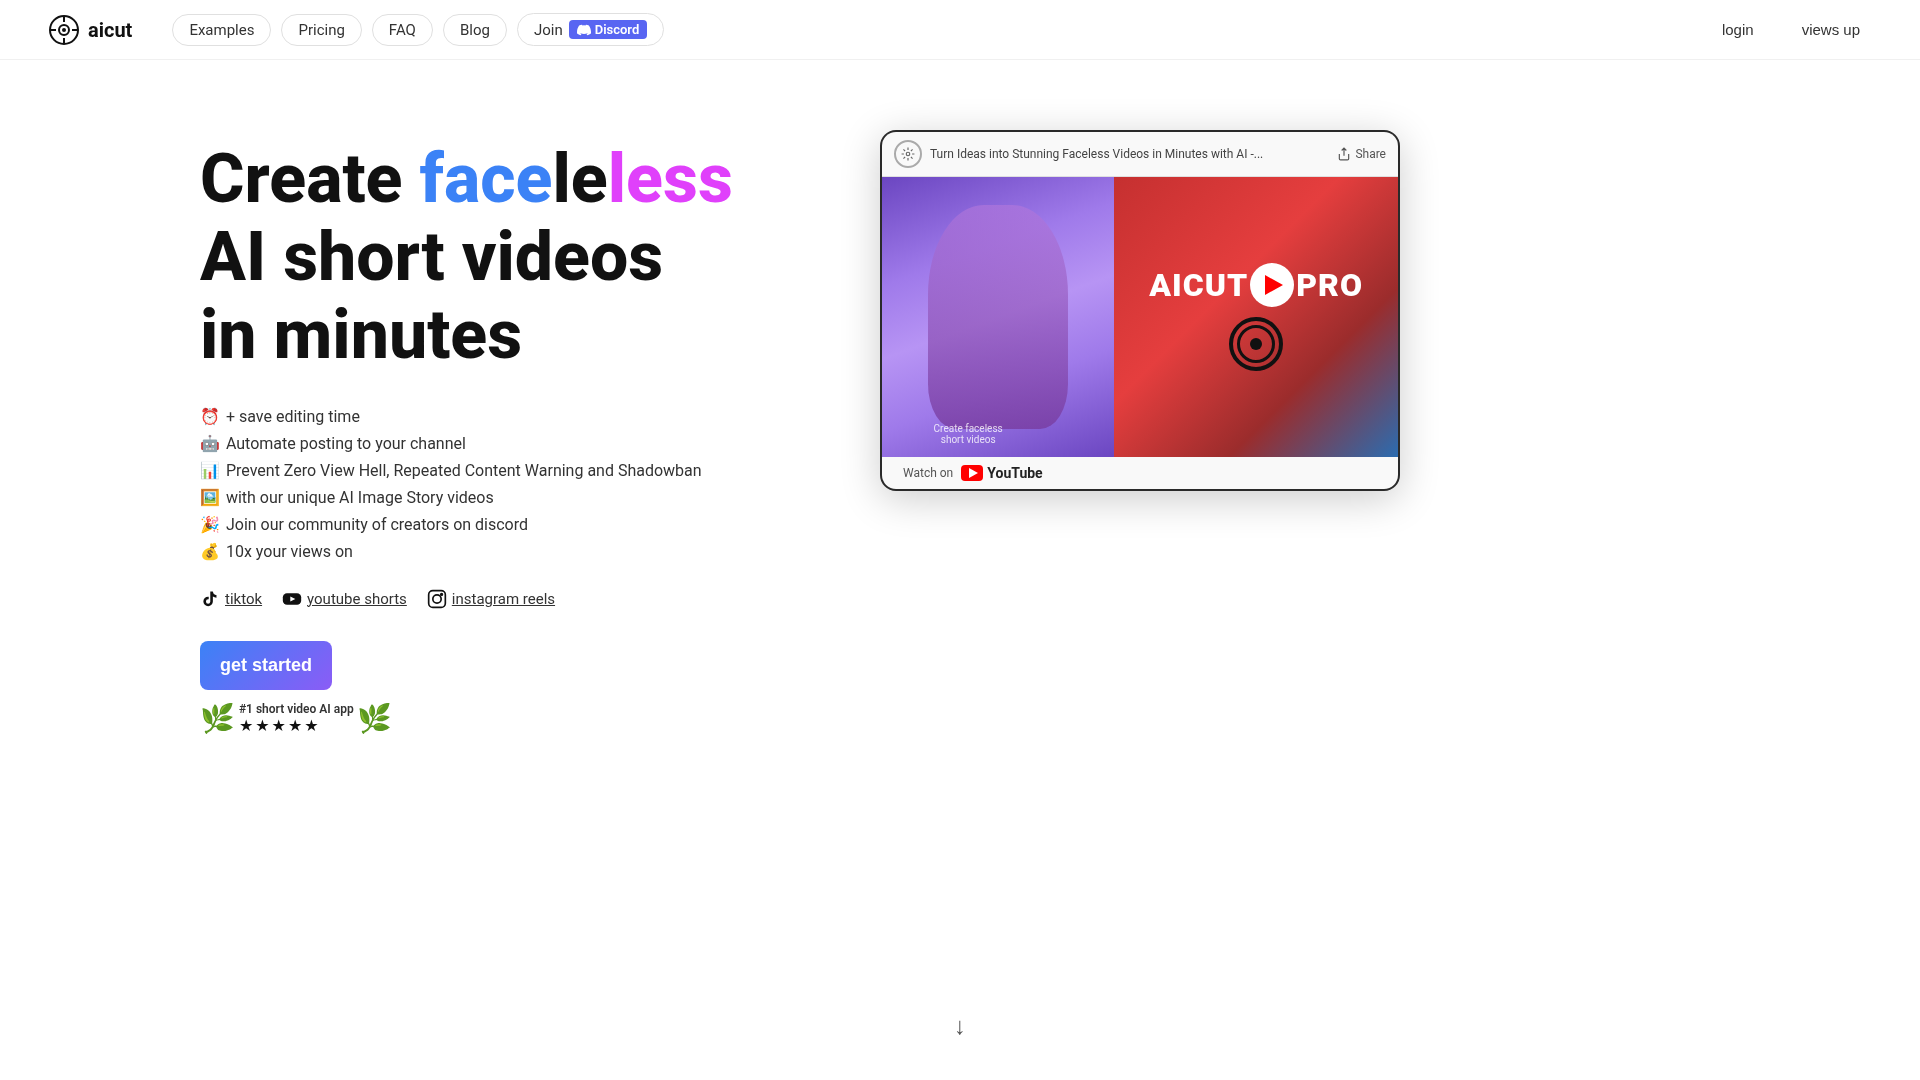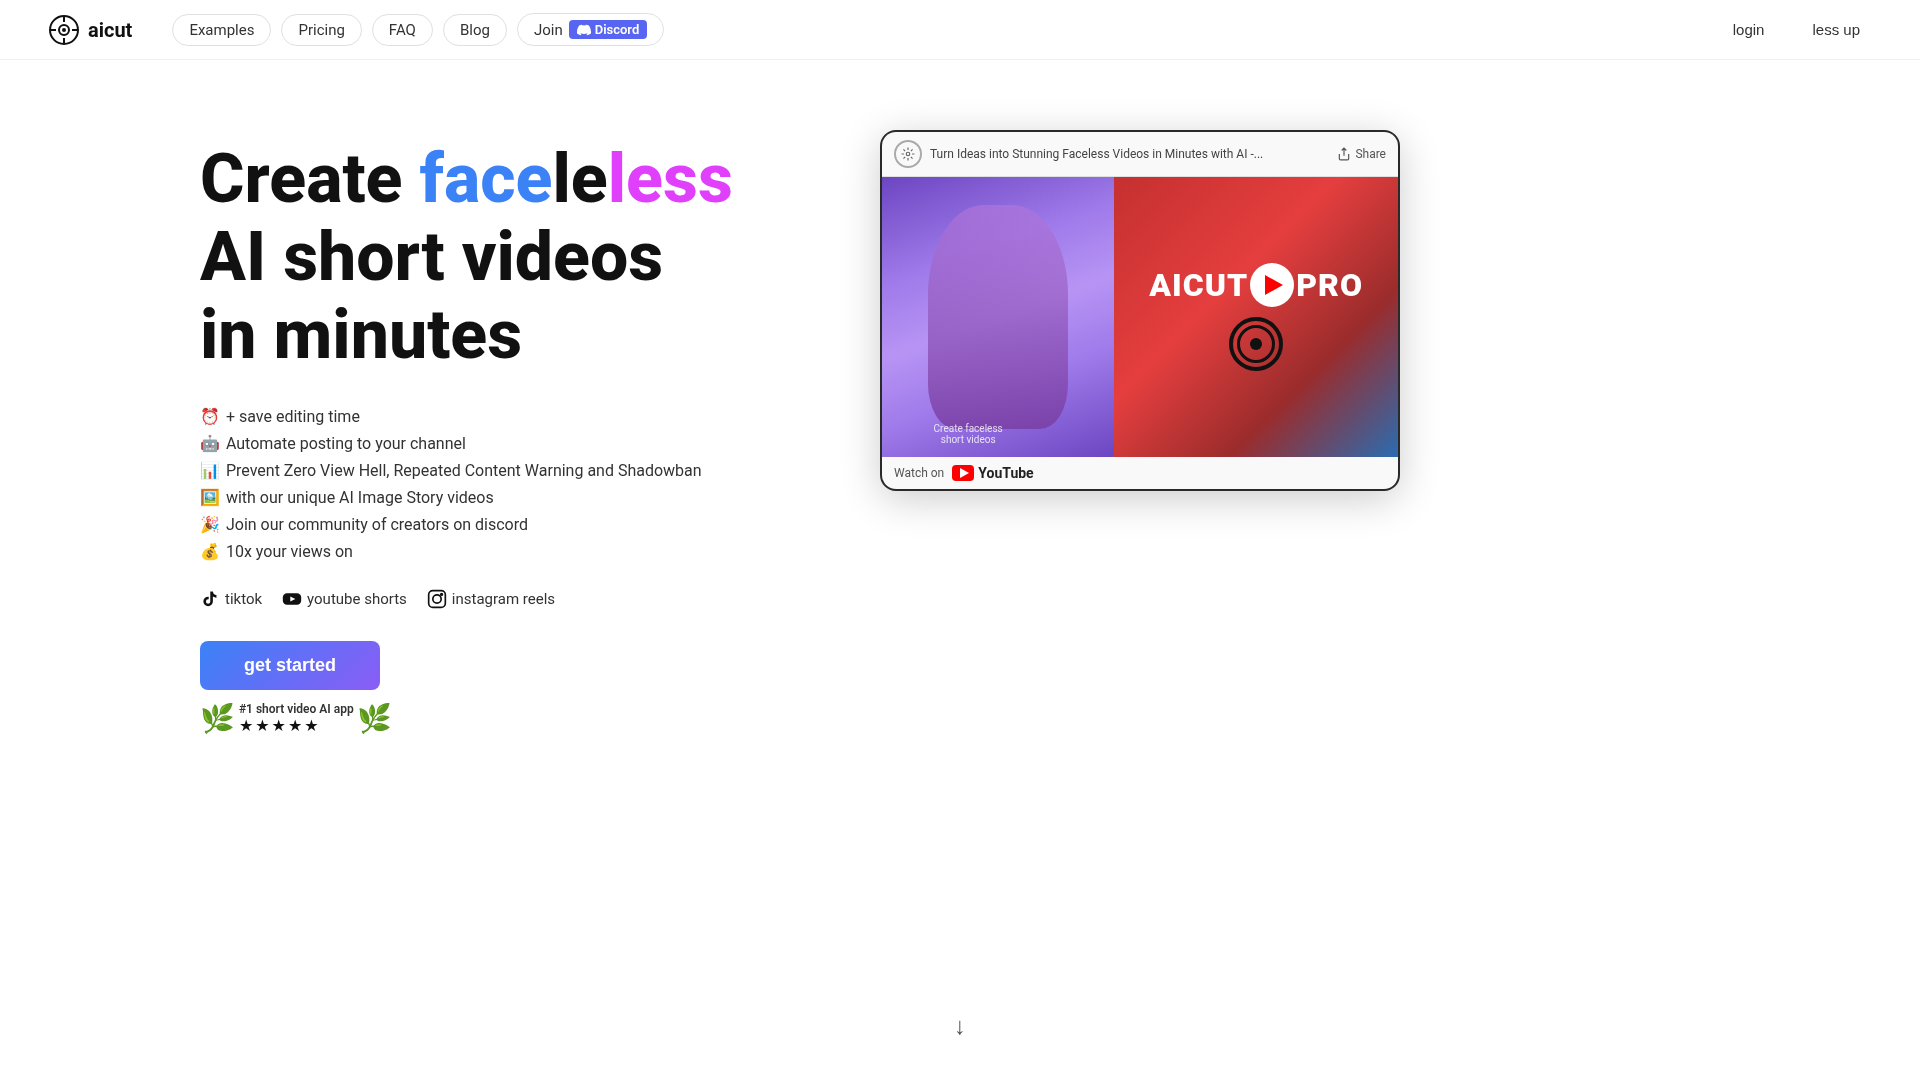--- a/index.html
+++ b/index.html
@@ -141,34 +141,35 @@
       align-items: center;
       gap: 20px;
       margin-bottom: 32px;
       font-size: 15px;
       color: #333;
     }
     .platform-item {
       display: flex;
       align-items: center;
       gap: 5px;
+      text-decoration: underline;
     }
     .platform-icon {
       width: 20px;
       height: 20px;
       display: inline-flex;
       align-items: center;
       justify-content: center;
       font-size: 16px;
     }
     .btn-get-started {
       background: linear-gradient(135deg, #3B82F6, #8B5CF6);
       color: white;
       border: none;
-      padding: 14px 44px;
+      padding: 14px 20px;
       border-radius: 8px;
       font-size: 18px;
       font-weight: 600;
       cursor: pointer;
       margin-bottom: 12px;
       display: inline-block;
     }
     .used-by {
       font-size: 13px;
       color: #888;
@@ -358,21 +359,21 @@
       bottom: 12px;
       left: 10%;
       font-size: 10px;
       color: rgba(255,255,255,0.8);
       text-align: center;
     }
 
     
     .video-footer {
       background: #f9f9f9;
-      padding: 8px 12px;
+      padding: 8px 21px;
       display: flex;
       align-items: center;
       gap: 8px;
     }
     .watch-on-text {
       font-size: 12px;
       color: #555;
     }
     .yt-logo-footer {
       display: flex;
@@ -449,21 +450,21 @@
           <svg width="14" height="14" viewBox="0 0 24 24" fill="white">
             <path d="M20.317 4.37a19.791 19.791 0 0 0-4.885-1.515.074.074 0 0 0-.079.037c-.21.375-.444.864-.608 1.25a18.27 18.27 0 0 0-5.487 0 12.64 12.64 0 0 0-.617-1.25.077.077 0 0 0-.079-.037A19.736 19.736 0 0 0 3.677 4.37a.07.07 0 0 0-.032.027C.533 9.046-.32 13.58.099 18.057.1 18.08.113 18.1.133 18.114a19.9 19.9 0 0 0 5.993 3.03.078.078 0 0 0 .084-.028c.462-.63.874-1.295 1.226-1.994a.076.076 0 0 0-.041-.106 13.107 13.107 0 0 1-1.872-.892.077.077 0 0 1-.008-.128 10.2 10.2 0 0 0 .372-.292.074.074 0 0 1 .077-.01c3.928 1.793 8.18 1.793 12.062 0a.074.074 0 0 1 .078.01c.12.098.246.198.373.292a.077.077 0 0 1-.006.127 12.299 12.299 0 0 1-1.873.892.077.077 0 0 0-.041.107c.36.698.772 1.362 1.225 1.993a.076.076 0 0 0 .084.028 19.839 19.839 0 0 0 6.002-3.03.077.077 0 0 0 .032-.054c.5-5.177-.838-9.674-3.549-13.66a.061.061 0 0 0-.031-.03z"></path>
           </svg>
           <span>Discord</span>
         </span>
       </a>
     </div>
 
     <div class="nav-auth">
       <button class="btn-login">login</button>
-      <button class="btn-signup">less up</button>
+      <button class="btn-signup">views up</button>
     </div>
   </nav>
 
   <div class="main">
 
     <div class="hero-left">
       <h1 class="hero-title">
         <span>Create </span><span class="title-faceless-face">face</span><span>le</span><span class="title-faceless-less">less</span><br>
         <span>AI short videos</span><br>
         <span>in minutes</span>

